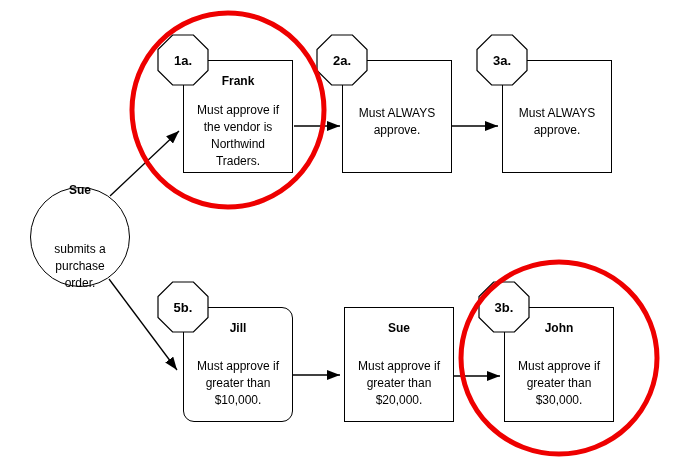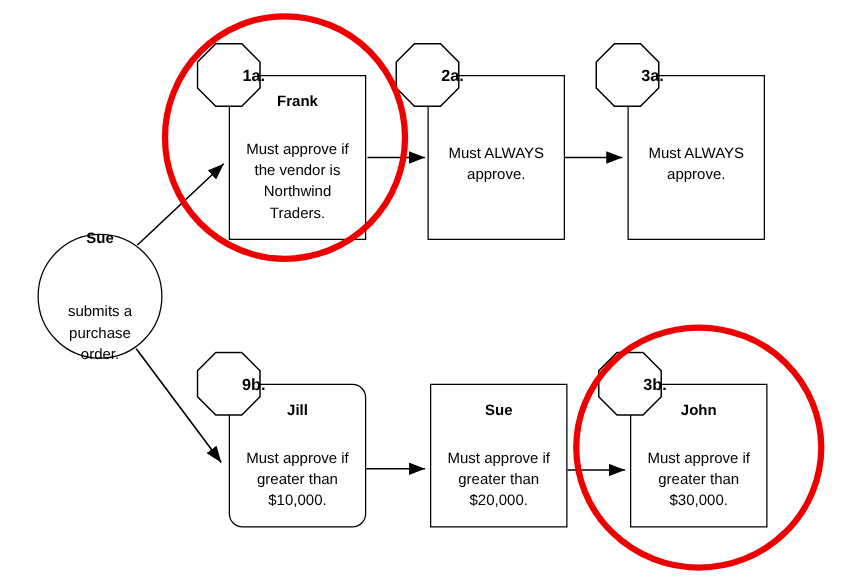--- a/index.html
+++ b/index.html
@@ -1,21 +1,21 @@
 <!DOCTYPE html>
 <html><head>
 <meta charset="utf-8">
 <style>
   html,body { margin:0; padding:0; background:#ffffff; }
   .canvas {
     position:relative; width:693px; height:465px; background:#fff;
     font-family:"Liberation Sans", sans-serif; color:#000; overflow:hidden;
   }
   .box {
-    position:absolute; width:110px; height:132px;
+    position:absolute; width:110px; height:113px;
     border:1px solid #000; background:#fff; box-sizing:border-box;
     display:flex; flex-direction:column; text-align:center; font-size:12px;
   }
   .box.row-b { height:115px; }
   .box .name { font-weight:bold; margin-top:13px; line-height:15px; }
   .box .desc {
     flex:1; display:flex; align-items:center; justify-content:center;
     line-height:17px; white-space:pre-line; padding-top:10px;
   }
   #b-frank  { left:183px; top:60px; }
@@ -27,21 +27,21 @@
 
   .start-circle {
     position:absolute; left:30px; top:187px; width:100px; height:100px;
     border:1px solid #000; border-radius:50%; background:#fff; box-sizing:border-box;
     display:flex; flex-direction:column; align-items:center; justify-content:center;
     text-align:center; font-size:12px; line-height:17px;
   }
   .start-circle .name { font-weight:bold; }
   .start-circle .detail { white-space:pre-line;margin-top:42px; }
 
-  .badge { position:absolute; width:52px; height:52px;padding-left:40px; }
+  .badge { position:absolute; width:52px; height:52px; }
   .badge svg { position:absolute; left:0; top:0; width:52px; height:52px; }
   .badge .badge-label {
     position:absolute; left:0; top:0; right:0; bottom:0;
     display:flex; align-items:center; justify-content:center;
     font-weight:bold; font-size:13px;
   }
   #badge-1a { left:157px; top:34px; }
   #badge-2a { left:316px; top:34px; }
   #badge-3a { left:476px; top:34px; }
   #badge-1b { left:157px; top:281px; }
@@ -112,21 +112,21 @@
   <div class="badge" id="badge-3a">
     <svg viewBox="0 0 52 52">
       <polygon points="15.6,1 36.4,1 51,15.6 51,36.4 36.4,51 15.6,51 1,36.4 1,15.6" fill="#ffffff" stroke="#000000" stroke-width="1.2"></polygon>
     </svg>
     <div class="badge-label">3a.</div>
   </div>
   <div class="badge" id="badge-1b">
     <svg viewBox="0 0 52 52">
       <polygon points="15.6,1 36.4,1 51,15.6 51,36.4 36.4,51 15.6,51 1,36.4 1,15.6" fill="#ffffff" stroke="#000000" stroke-width="1.2"></polygon>
     </svg>
-    <div class="badge-label">9b.</div>
+    <div class="badge-label">5b.</div>
   </div>
   <div class="badge" id="badge-3b">
     <svg viewBox="0 0 52 52">
       <polygon points="15.6,1 36.4,1 51,15.6 51,36.4 36.4,51 15.6,51 1,36.4 1,15.6" fill="#ffffff" stroke="#000000" stroke-width="1.2"></polygon>
     </svg>
     <div class="badge-label">3b.</div>
   </div>
 
   <svg class="overlay" viewBox="0 0 693 465">
     <defs>

